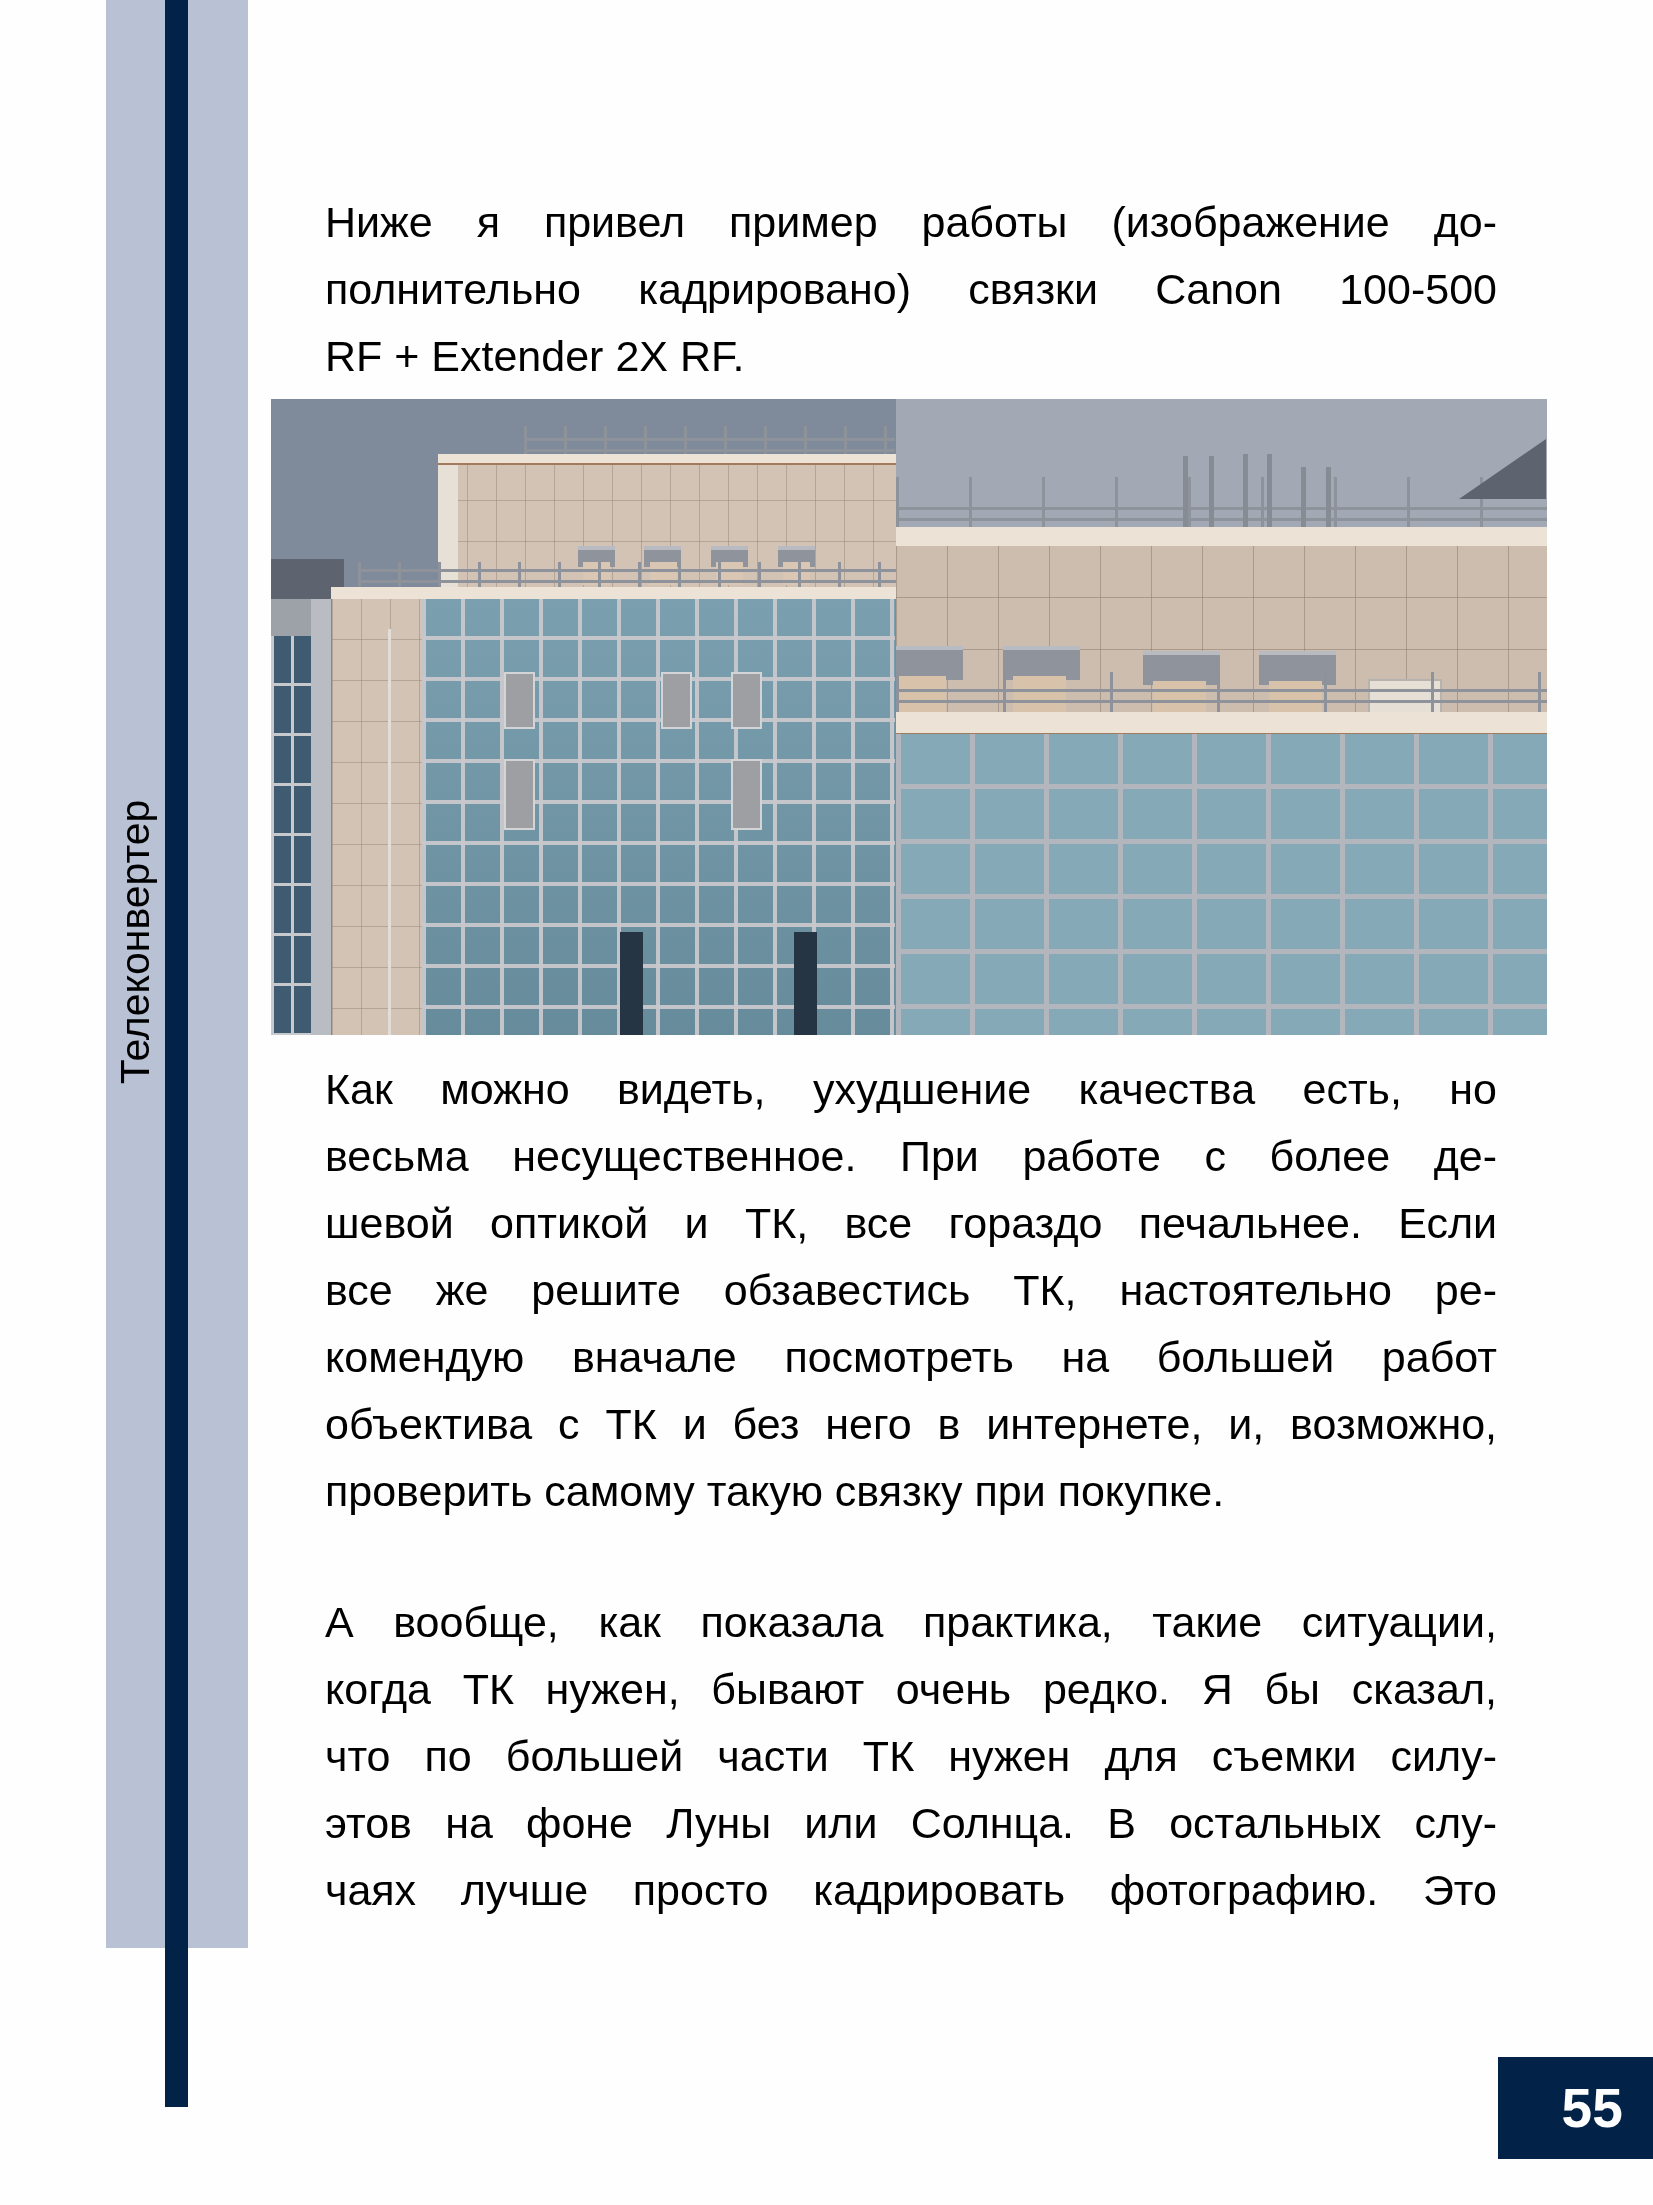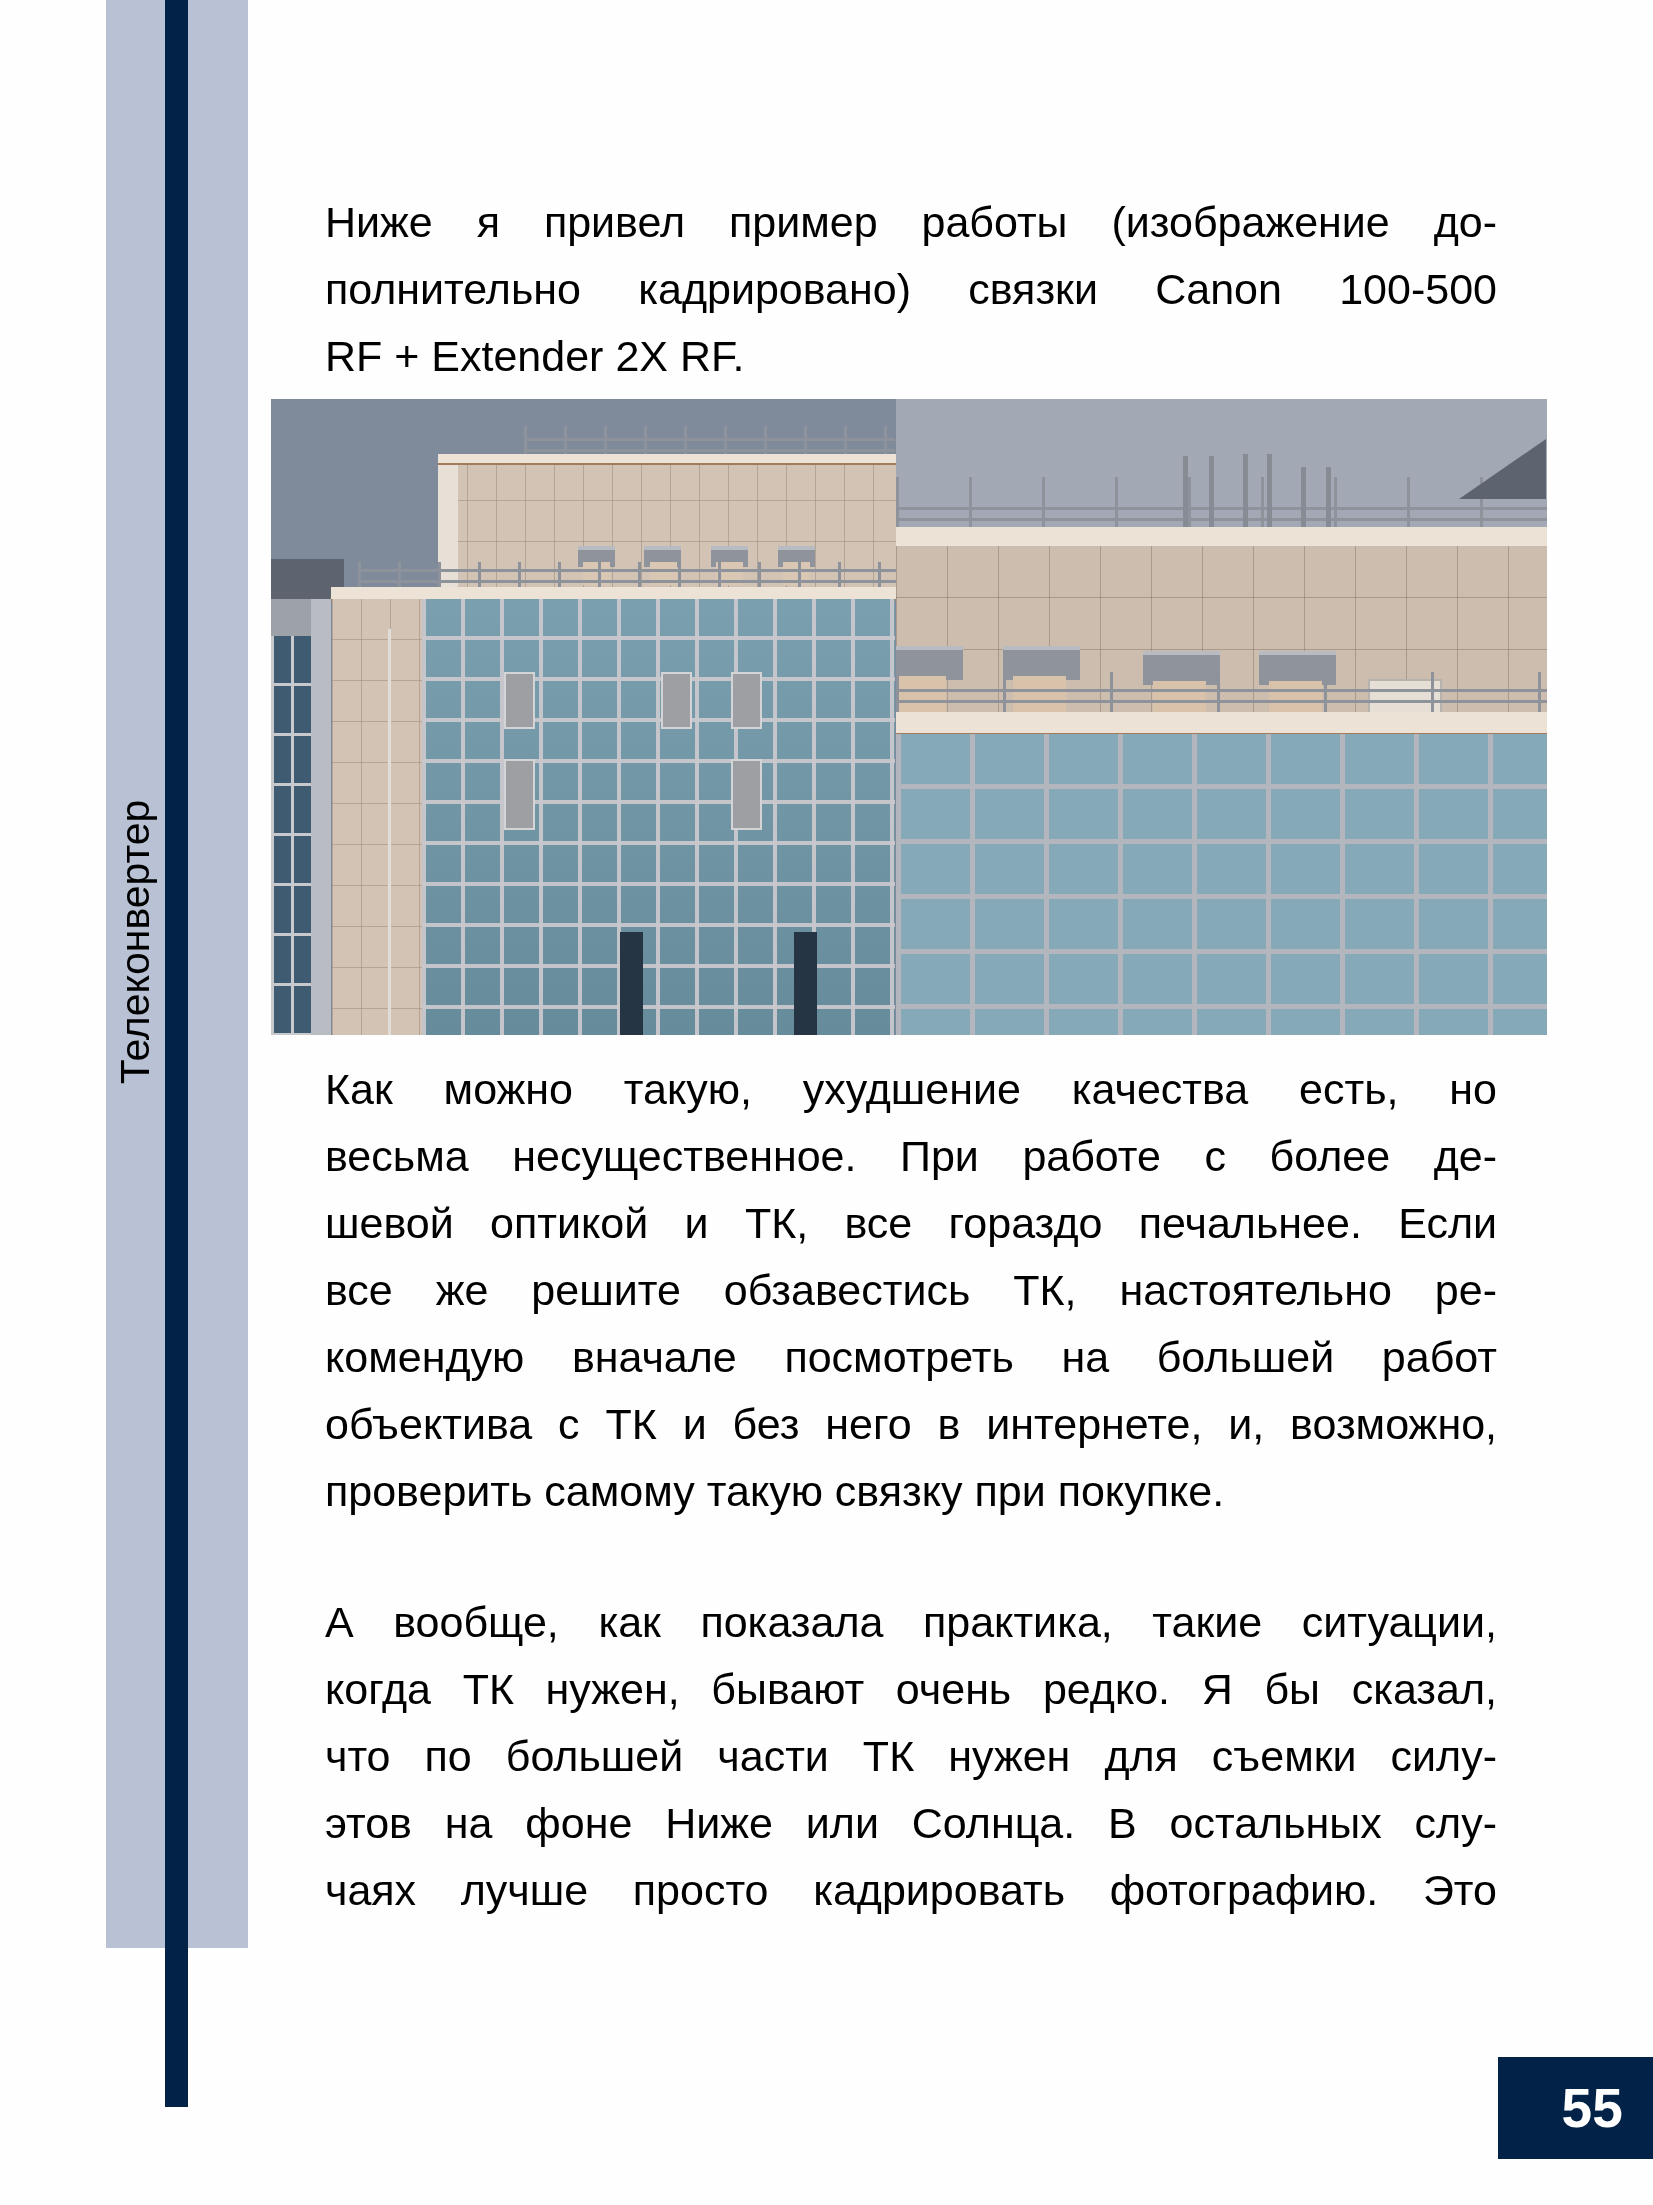--- a/index.html
+++ b/index.html
@@ -160,31 +160,31 @@
     <div class="abs" style="left:472px;top:280px;width:70px;height:41px;background:#e6dfd6;border:2px solid #b6b3ae;"></div>
     <div class="abs rail" style="left:0;top:273px;width:651px;height:40px;background-size:100% 100%,107px 100%;"></div>
 
     <div class="abs parapet" style="left:0;top:313px;width:651px;height:21.3px;"></div>
 
     <div class="abs glass-r" style="left:0;top:335px;width:651px;height:301px;"></div>
   </div>
 </div>
 
 <div class="para" style="top:1056px;">
-  <div class="line">Как можно такую, ухудшение качества есть, но</div>
+  <div class="line">Как можно видеть, ухудшение качества есть, но</div>
   <div class="line">весьма несущественное. При работе с более де-</div>
   <div class="line">шевой оптикой и ТК, все гораздо печальнее. Если</div>
   <div class="line">все же решите обзавестись ТК, настоятельно ре-</div>
   <div class="line">комендую вначале посмотреть на большей работ</div>
   <div class="line">объектива с ТК и без него в интернете, и, возможно,</div>
   <div class="line last">проверить самому такую связку при покупке.</div>
 </div>
 
 <div class="para" style="top:1589px;">
   <div class="line">А вообще, как показала практика, такие ситуации,</div>
   <div class="line">когда ТК нужен, бывают очень редко. Я бы сказал,</div>
   <div class="line">что по большей части ТК нужен для съемки силу-</div>
-  <div class="line">этов на фоне Ниже или Солнца. В остальных слу-</div>
+  <div class="line">этов на фоне Луны или Солнца. В остальных слу-</div>
   <div class="line">чаях лучше просто кадрировать фотографию. Это</div>
 </div>
 
 <div class="page-num">55</div>
 
 
 </body></html>

